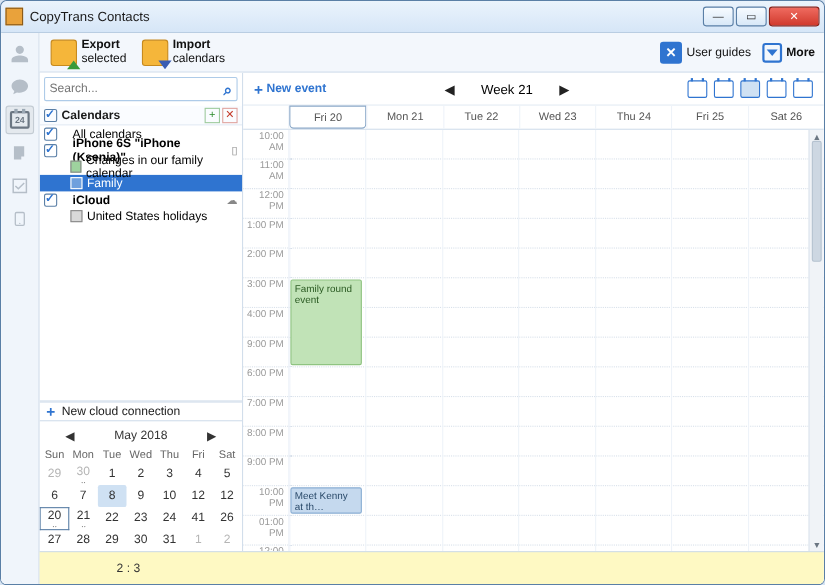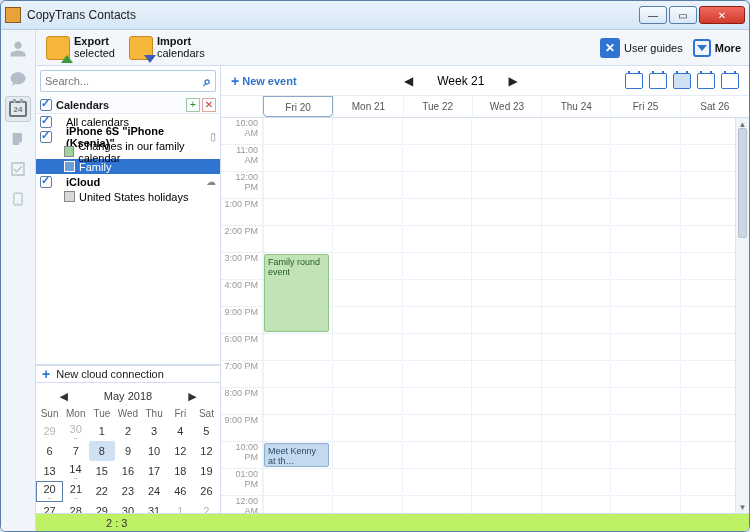--- a/index.html
+++ b/index.html
@@ -93,21 +93,21 @@
   .daygrid .row{height:27px;border-bottom:1px dotted #d8e0ea;}
   .daygrid .vlines{position:absolute;inset:0;display:flex;}
   .daygrid .vlines div{flex:1;border-left:1px solid #eef3f9;}
   .event{position:absolute;font-size:9px;padding:2px 3px;border-radius:2px;overflow:hidden;}
   .event.green{background:#c1e3b7;border:1px solid #8fc481;color:#2a5a22;}
   .event.blue{background:#c5d9ee;border:1px solid #8aaed3;color:#2a4a6a;}
   .scrollbar{position:absolute;right:0;top:0;bottom:0;width:14px;background:#f0f3f7;border-left:1px solid #dde5ee;}
   .scrollbar .thumb{position:absolute;left:2px;right:2px;top:10px;height:110px;background:#cdd7e2;border:1px solid #b5c2d0;border-radius:2px;}
   .scrollbar .arrow-up,.scrollbar .arrow-down{position:absolute;left:0;right:0;height:12px;display:flex;align-items:center;justify-content:center;font-size:8px;color:#6b7682;}
   .scrollbar .arrow-up{top:0;} .scrollbar .arrow-down{bottom:0;}
-  .statusbar{height:18px;border-top:1px solid #cfdcea;background:#bef264;font-size:11px;display:flex;align-items:center;padding-left:70px;color:#333;}
+  .statusbar{height:30px;border-top:1px solid #cfdcea;background:#fef9c3;font-size:11px;display:flex;align-items:center;padding-left:70px;color:#333;}
   svg{display:block;}
 </style>
 </head>
 <body>
 
 <div class="window">
   <div class="titlebar">
     <div class="app-icon"></div>
     <div class="title">CopyTrans Contacts</div>
     <div class="winbtns">
@@ -249,35 +249,26 @@
                   <tr>
                     <td>6</td>
                     <td>7</td>
                     <td class="sel">8</td>
                     <td>9</td>
                     <td>10</td>
                     <td>12</td>
                     <td>12</td>
                   </tr>
                   <tr>
-                    <td>13</td>
-                    <td class="dots">14</td>
-                    <td>15</td>
-                    <td>16</td>
-                    <td>17</td>
-                    <td>18</td>
-                    <td>19</td>
-                  </tr>
-                  <tr>
                     <td class="dots today">20</td>
                     <td class="dots">21</td>
                     <td>22</td>
                     <td>23</td>
                     <td>24</td>
-                    <td>46</td>
+                    <td>41</td>
                     <td>26</td>
                   </tr>
                   <tr>
                     <td>27</td>
                     <td>28</td>
                     <td>29</td>
                     <td>30</td>
                     <td>31</td>
                     <td class="dim">1</td>
                     <td class="dim">2</td>

